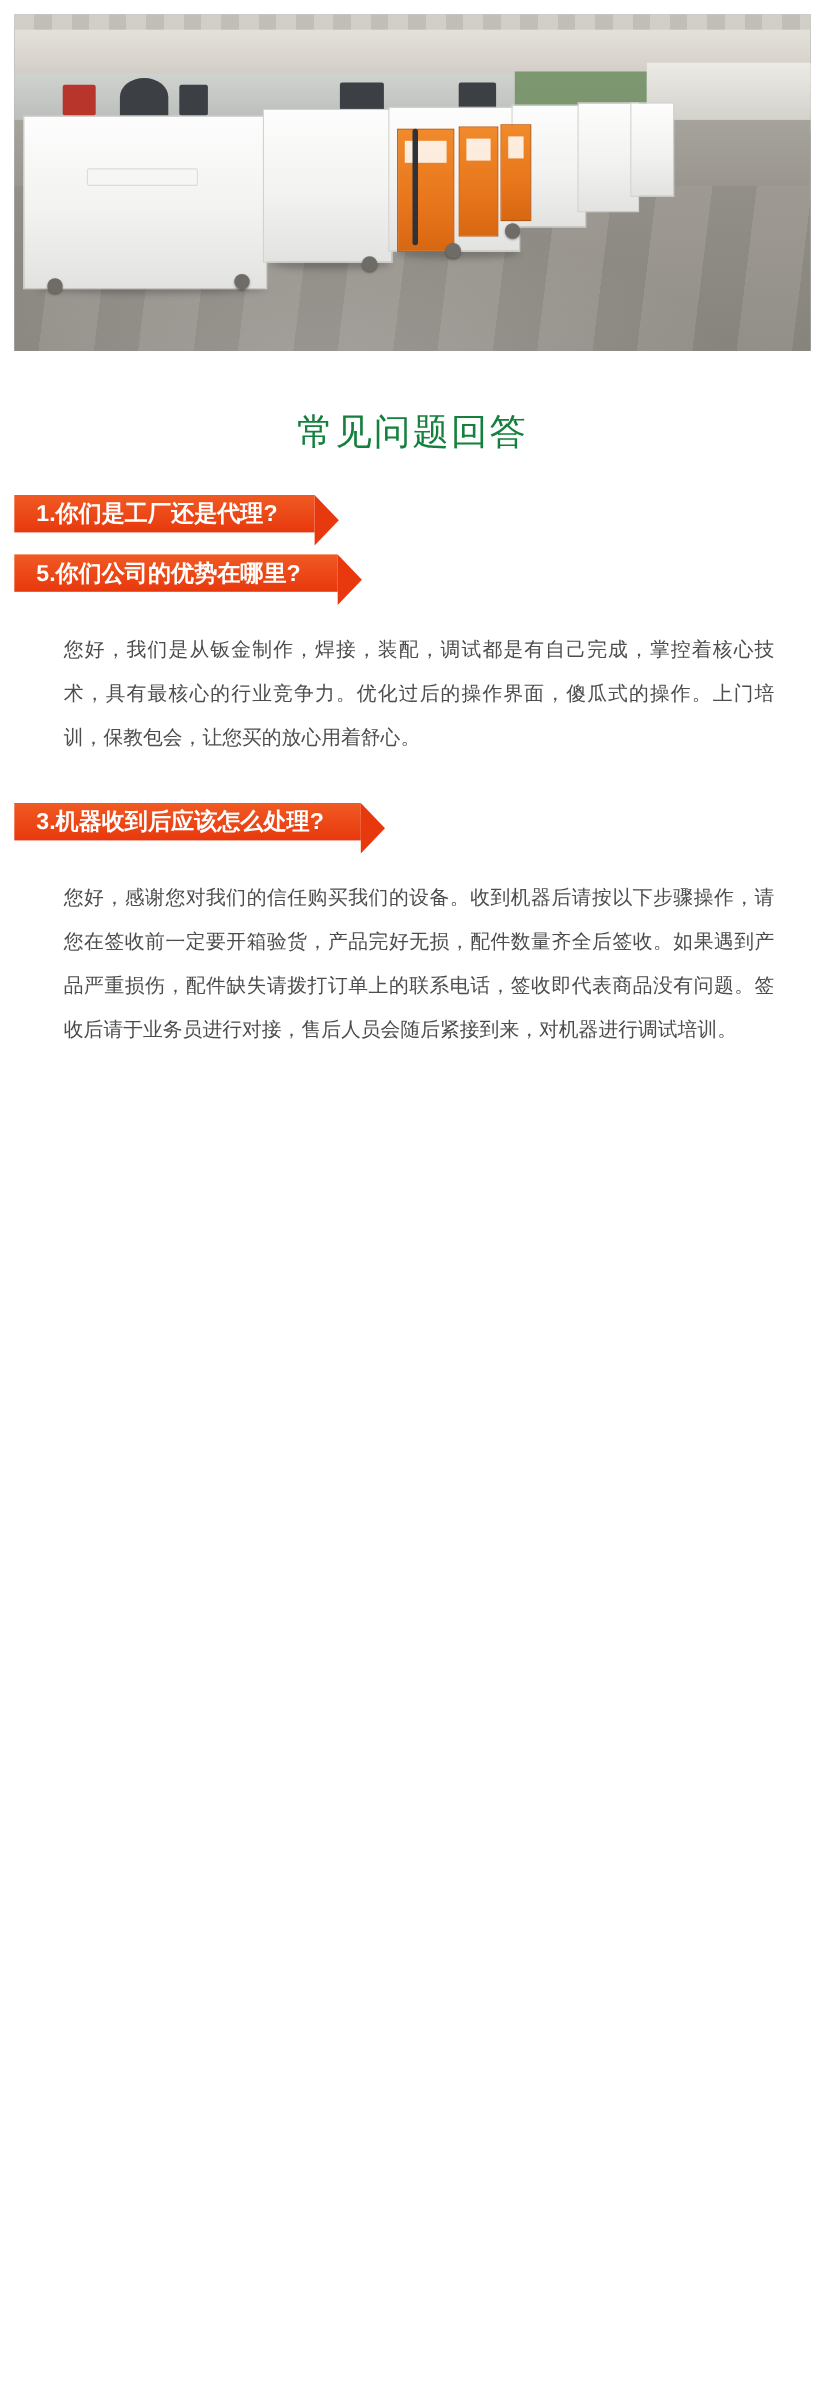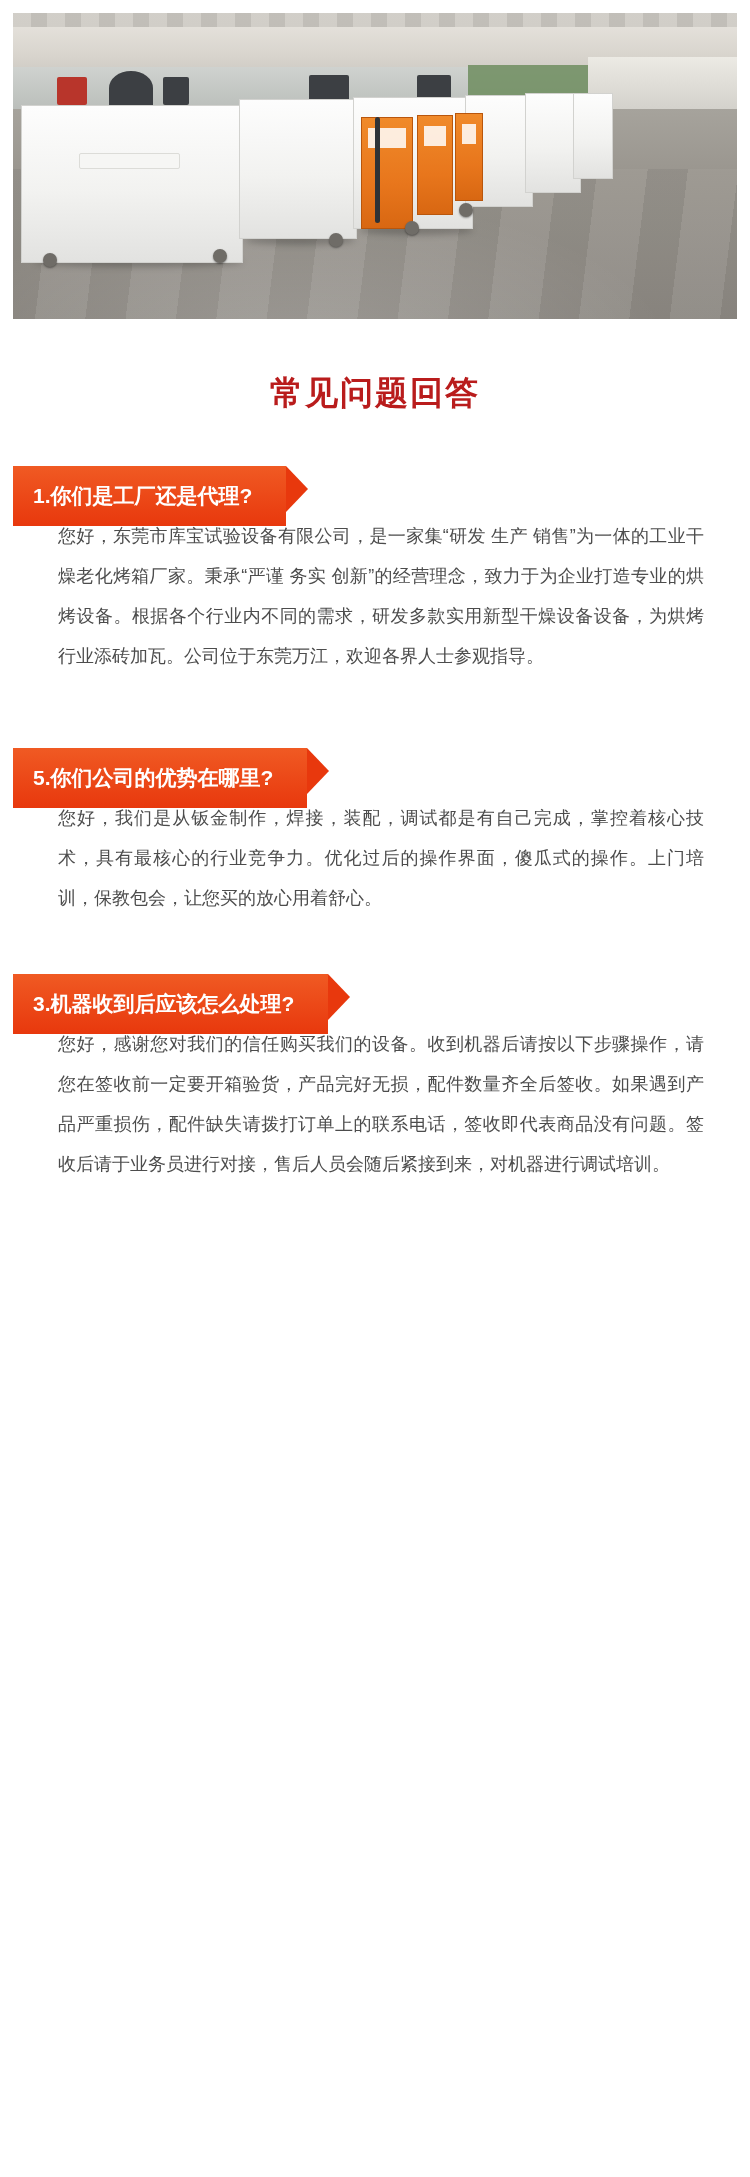--- a/index.html
+++ b/index.html
@@ -104,33 +104,33 @@
     background: #6f6c67; box-shadow: 0 1px 2px rgba(0,0,0,.4);
   }
   .hero .shadow {
     position: absolute; height: 10px; background: rgba(0,0,0,.22);
     filter: blur(3px); border-radius: 50%;
   }
 
   
   .main-title {
     text-align: center;
-    color: #b91c1c;
+    color: #15803d;
     font-size: 33px;
-    font-weight: bold;
+    font-weight: normal;
     letter-spacing: 2px;
     margin-top: 52px;
   }
 
   
   .faq { margin-top: 34px; }
   .faq-item { margin-bottom: 8px; }
   .q-wrap { position: relative; height: 46px; }
   .q-banner {
-    position: absolute; left: 13px; top: 16px; height: 60px;
+    position: absolute; left: 13px; top: 0; height: 34px;
     background: linear-gradient(180deg,#f05a23 0%, #e8380d 100%);
     display: flex; align-items: center;
     padding: 0 34px 0 20px;
     color: #ffffff;
     font-size: 21px;
     font-weight: bold;
     white-space: nowrap;
   }
   .q-banner:after {
     content: "";
@@ -198,21 +198,20 @@
 </div>
 
 <div class="main-title">常见问题回答</div>
 
 <div class="faq">
 
   <div class="faq-item">
     <div class="q-wrap">
       <div class="q-banner">1.你们是工厂还是代理?</div>
     </div>
-    <div class="answer pad-lg">您好，东莞市库宝试验设备有限公司，是一家集“研发 生产 销售”为一体的工业干燥老化烤箱厂家。秉承“严谨 务实 创新”的经营理念，致力于为企业打造专业的烘烤设备。根据各个行业内不同的需求，研发多款实用新型干燥设备设备，为烘烤行业添砖加瓦。公司位于东莞万江，欢迎各界人士参观指导。</div>
   </div>
 
 
   <div class="faq-item">
     <div class="q-wrap">
       <div class="q-banner">5.你们公司的优势在哪里?</div>
     </div>
     <div class="answer pad-md">您好，我们是从钣金制作，焊接，装配，调试都是有自己完成，掌控着核心技术，具有最核心的行业竞争力。优化过后的操作界面，傻瓜式的操作。上门培训，保教包会，让您买的放心用着舒心。</div>
   </div>
 

